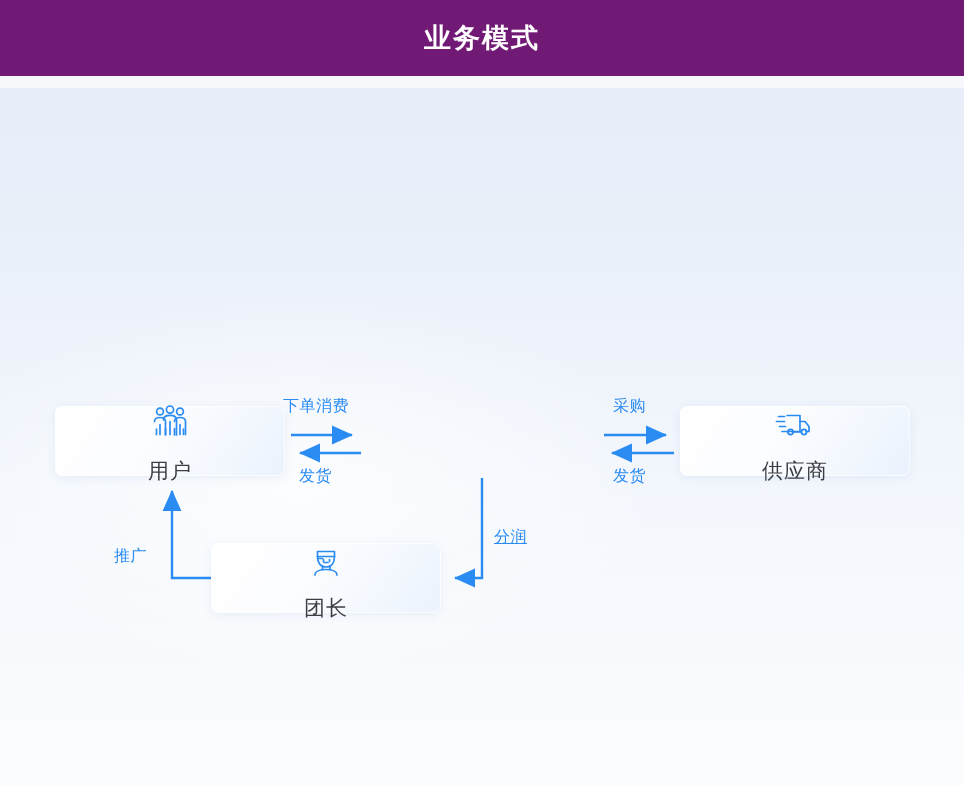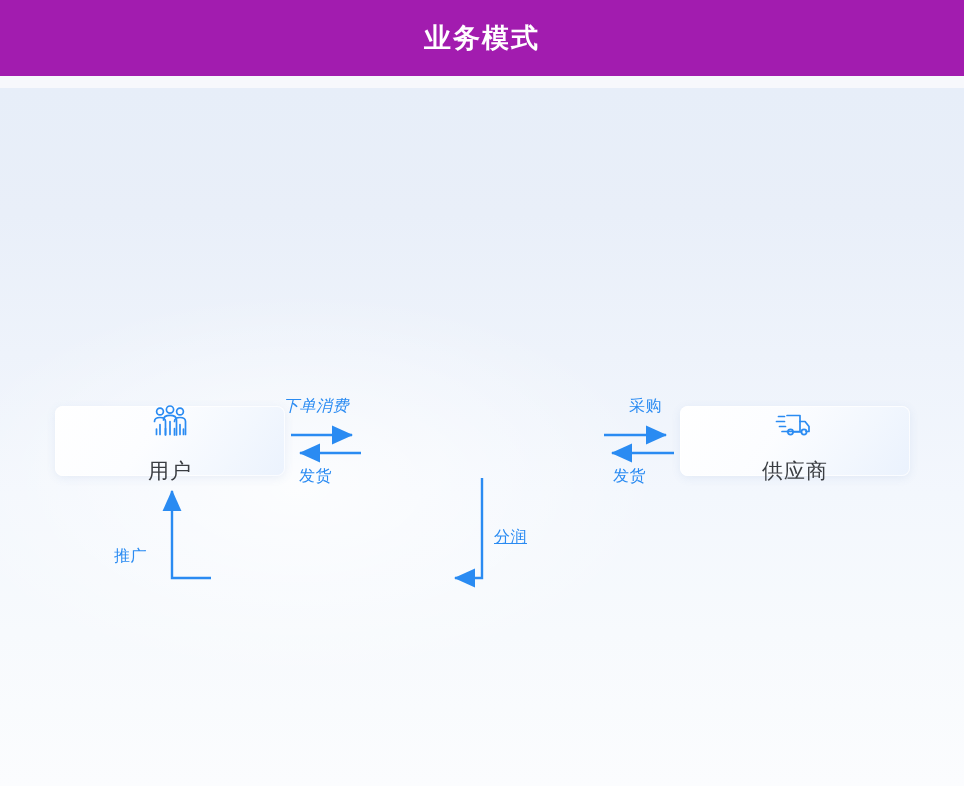--- a/index.html
+++ b/index.html
@@ -22,21 +22,21 @@
     background: #f7f8fc;
   }
 
   
   .header {
     position: absolute;
     left: 0;
     top: 0;
     width: 964px;
     height: 76px;
-    background: #a21caf;
+    background: #701a75;
     display: flex;
     align-items: center;
     justify-content: center;
   }
   .header-title {
     color: #ffffff;
     font-size: 27px;
     font-weight: bold;
     letter-spacing: 2px;
     line-height: 1;
@@ -121,23 +121,23 @@
   
   .edge-label {
     position: absolute;
     font-size: 16px;
     color: #2a8bf2;
     letter-spacing: 0.5px;
     line-height: 1;
     white-space: nowrap;
     z-index: 4;
   }
-  #lbl-order    { left: 283px; top: 310px; font-style: italic; }
+  #lbl-order    { left: 283px; top: 310px; }
   #lbl-ship-1   { left: 299px; top: 380px; }
-  #lbl-purchase { left: 629px; top: 310px; text-align: center; }
+  #lbl-purchase { left: 613px; top: 310px; text-align: center; }
   #lbl-ship-2   { left: 613px; top: 380px; }
   #lbl-promote  { left: 114px; top: 460px; }
   #lbl-profit   { left: 494px; top: 441px; text-decoration: underline; }
 </style>
 </head>
 <body>
 
 <div class="page">
 
   <div class="header">
@@ -221,15 +221,29 @@
           <path d="M26 19.5h5l4 5v5h-3"></path>
           <circle cx="16.5" cy="30" r="2.6"></circle>
           <circle cx="30" cy="30" r="2.6"></circle>
           <path d="M19 30h8.5"></path>
           <path d="M4.5 14.5h6M2.5 19.5h8M5.5 24.5h6M8 29.5h5.5"></path>
         </svg>
       </span>
       <span class="node-label">供应商</span>
     </div>
 
+    <div class="node" id="node-leader">
+      <span class="node-icon">
+        <svg viewBox="0 0 42 42" fill="none" stroke="#2a8bf2" stroke-width="1.7" stroke-linecap="round" stroke-linejoin="round">
+          <path d="M12.5 12.5h17v5h-17z"></path>
+          <path d="M12.5 17.5c0 6 2.7 10.5 8.5 10.5s8.5-4.5 8.5-10.5"></path>
+          <path d="M12.5 19.5h5"></path>
+          <path d="M18.5 20.5v2M24.5 20.5v2"></path>
+          <path d="M19 23.5h4"></path>
+          <path d="M17.5 27v3.5M25 27v3.5"></path>
+          <path d="M10 36c0-3.6 5-5.5 11-5.5S32 32.4 32 36"></path>
+        </svg>
+      </span>
+      <span class="node-label">团长</span>
+    </div>
 
   </div>
 </div>
 
 </body></html>

